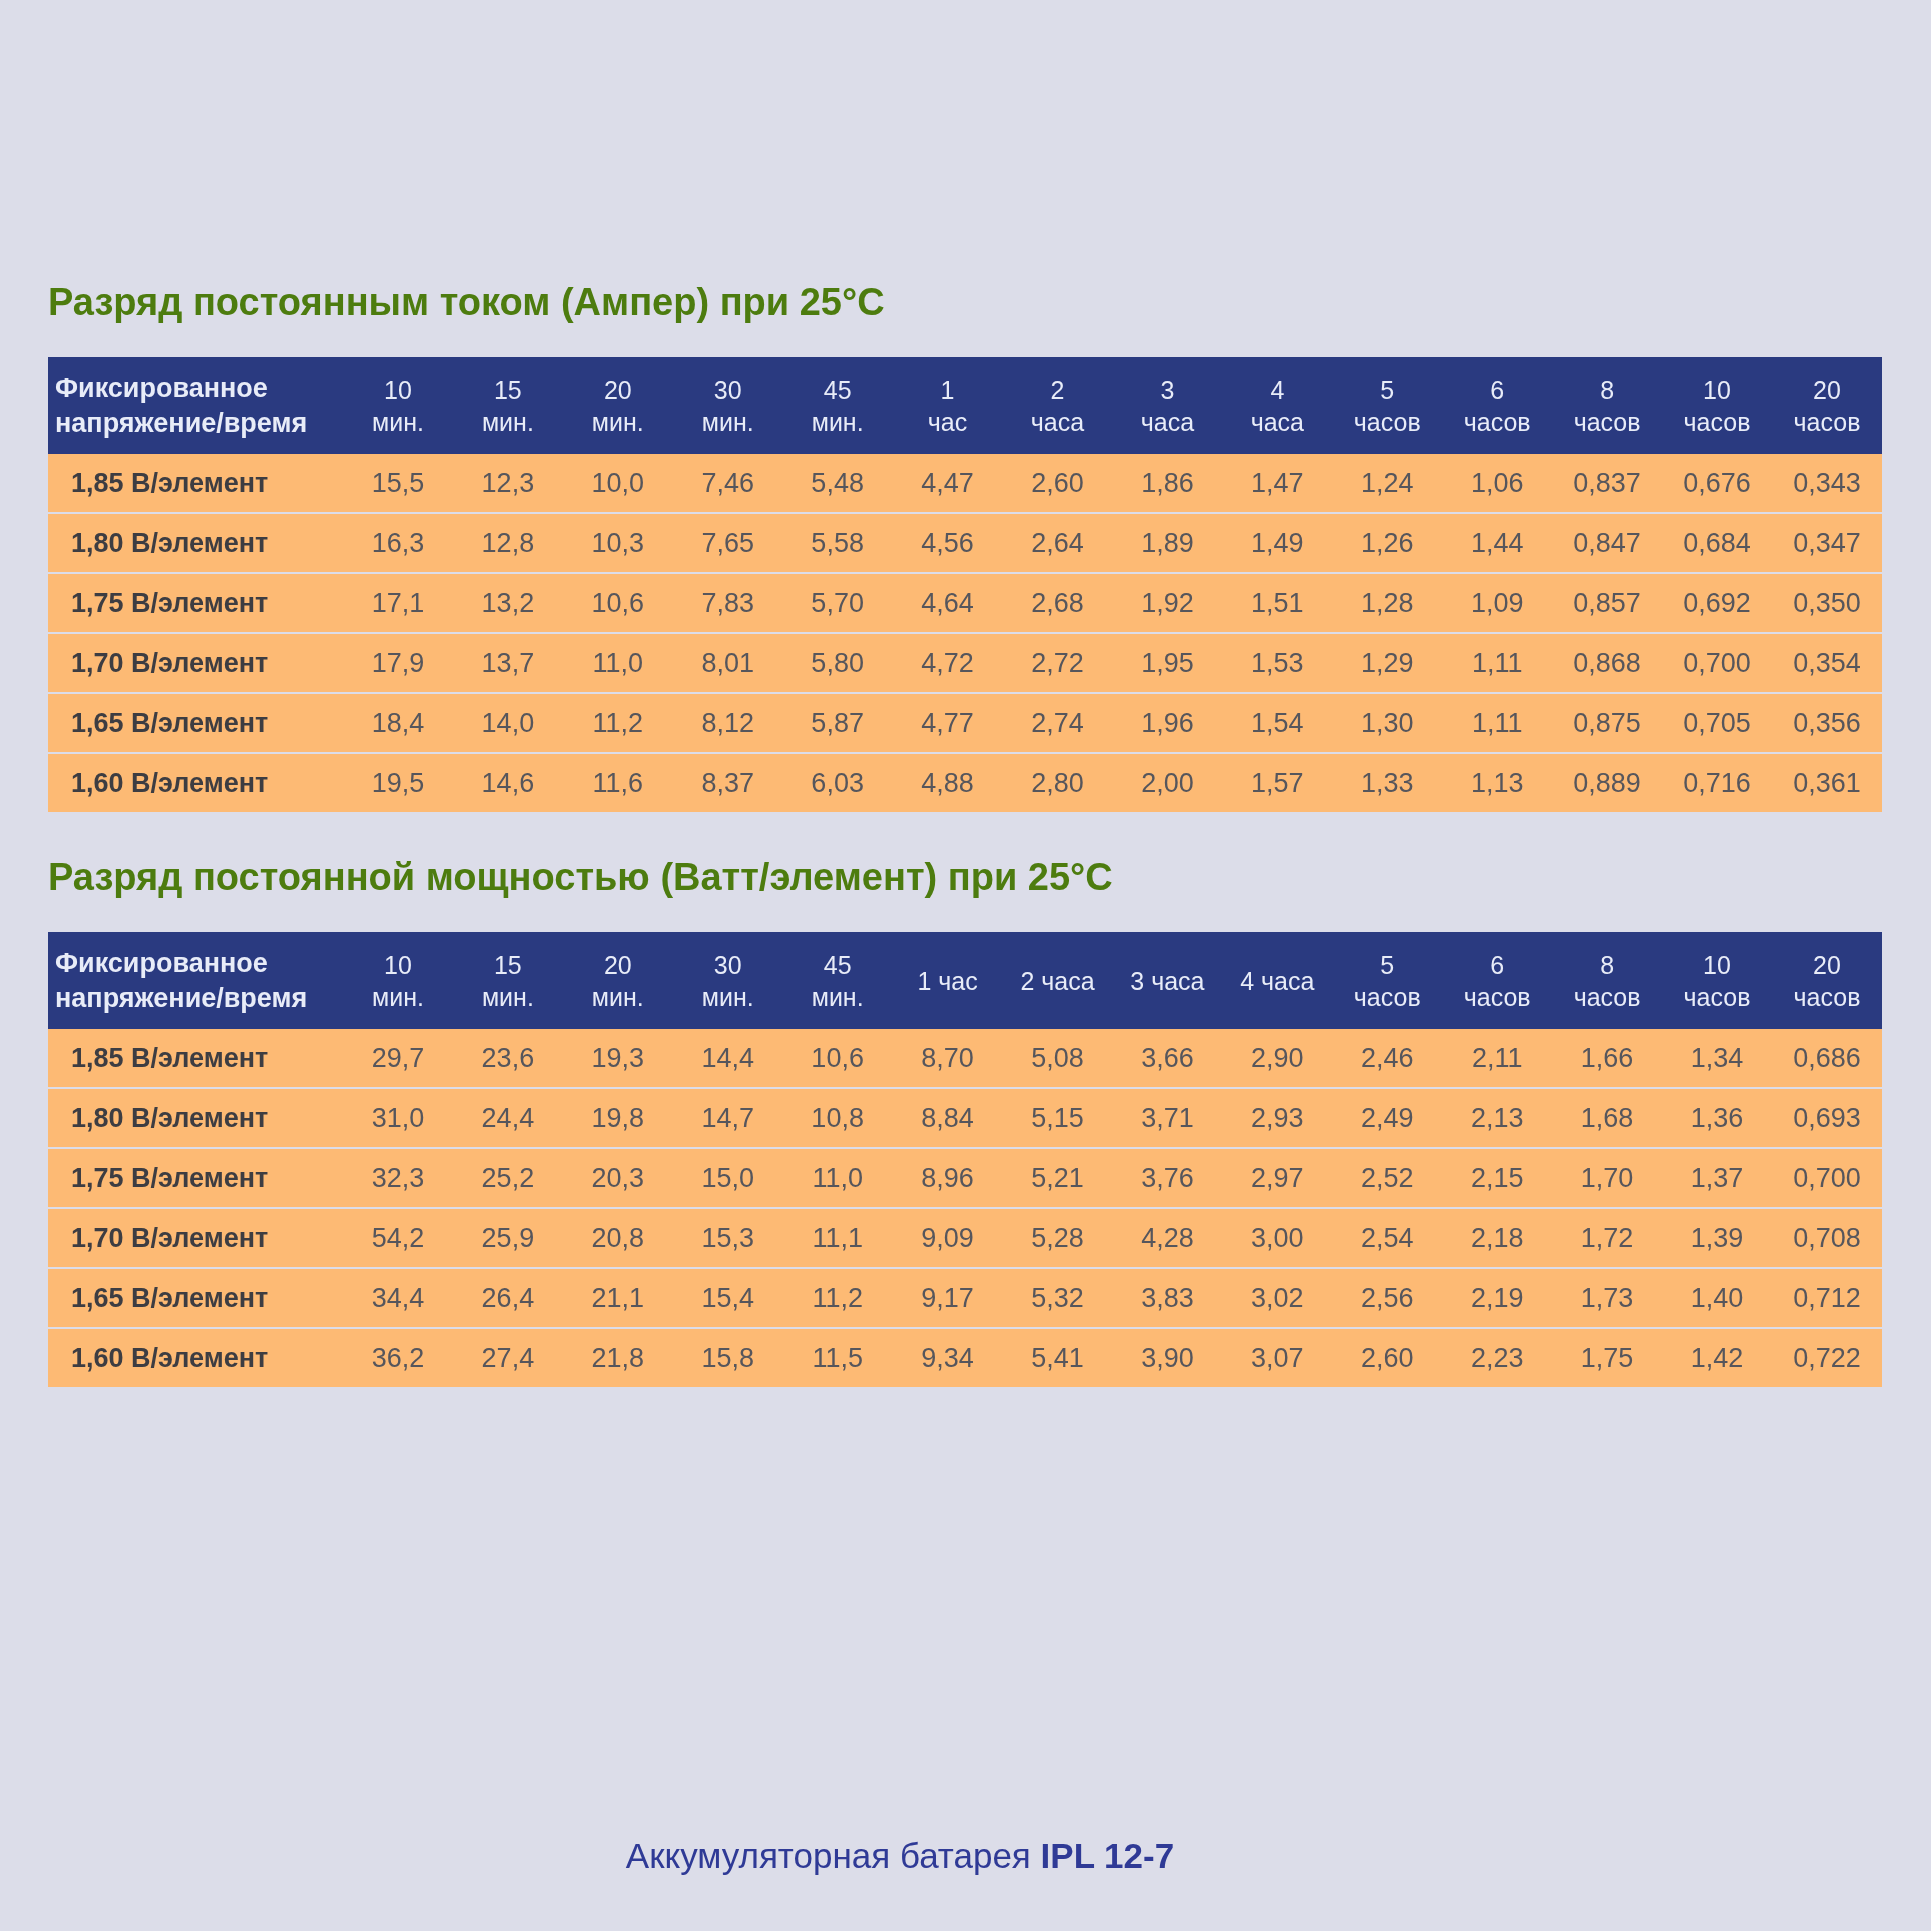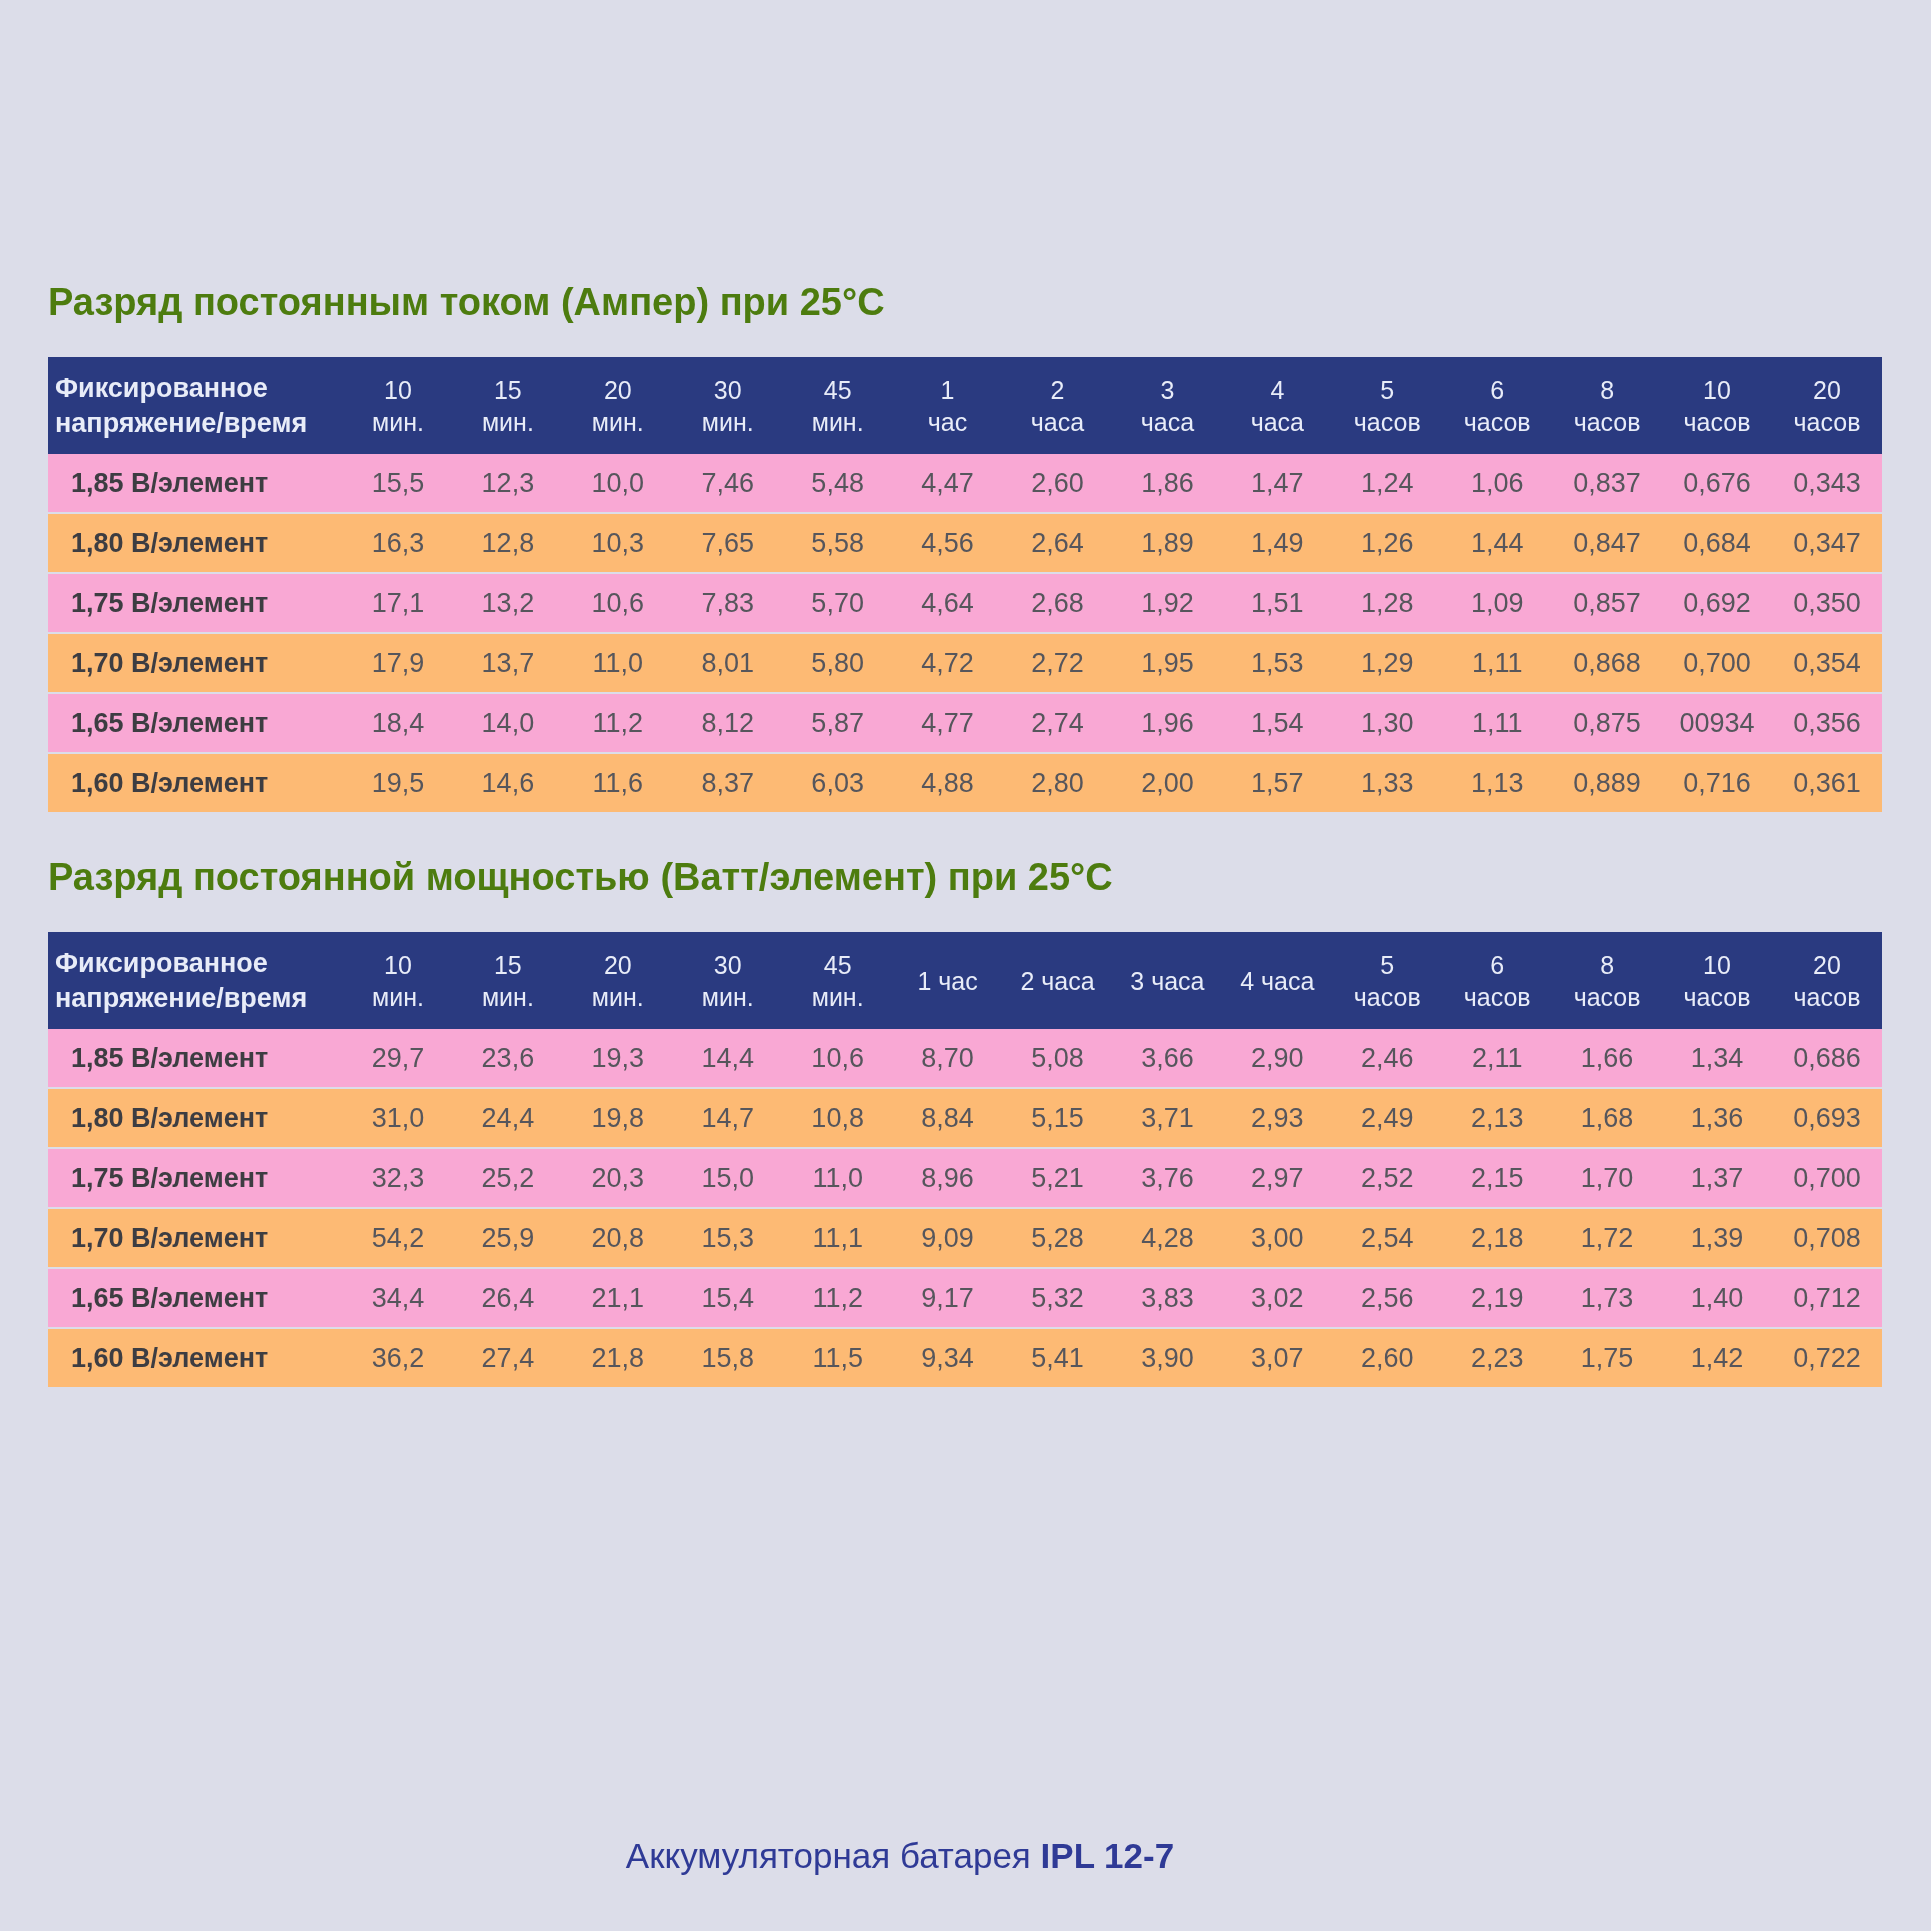--- a/index.html
+++ b/index.html
@@ -56,21 +56,21 @@
     text-align: center;
     padding: 0;
   }
   table.data-table thead th.corner {
     text-align: left;
     padding-left: 7px;
     font-weight: bold;
     font-size: 27px;
     line-height: 35px;
   }
-  table.data-table tbody tr.row-light { background: #f9a8d4; }
+  table.data-table tbody tr.row-light { background: #fdba74; }
   table.data-table tbody tr.row-dark  { background: #fdba74; }
   table.data-table tbody th, table.data-table tbody td {
     height: 58px;
     box-sizing: content-box;
     border-bottom: 2.9px solid #dcdde9;
     padding: 0;
     vertical-align: middle;
   }
   table.data-table tbody th.row-label {
     text-align: left;
@@ -261,21 +261,21 @@
             <td class="value-cell">11,2</td>
             <td class="value-cell">8,12</td>
             <td class="value-cell">5,87</td>
             <td class="value-cell">4,77</td>
             <td class="value-cell">2,74</td>
             <td class="value-cell">1,96</td>
             <td class="value-cell">1,54</td>
             <td class="value-cell">1,30</td>
             <td class="value-cell">1,11</td>
             <td class="value-cell">0,875</td>
-            <td class="value-cell">00934</td>
+            <td class="value-cell">0,705</td>
             <td class="value-cell">0,356</td>
           </tr>
           <tr class="row-dark">
             <th class="row-label">1,60 В/элемент</th>
             <td class="value-cell">19,5</td>
             <td class="value-cell">14,6</td>
             <td class="value-cell">11,6</td>
             <td class="value-cell">8,37</td>
             <td class="value-cell">6,03</td>
             <td class="value-cell">4,88</td>

